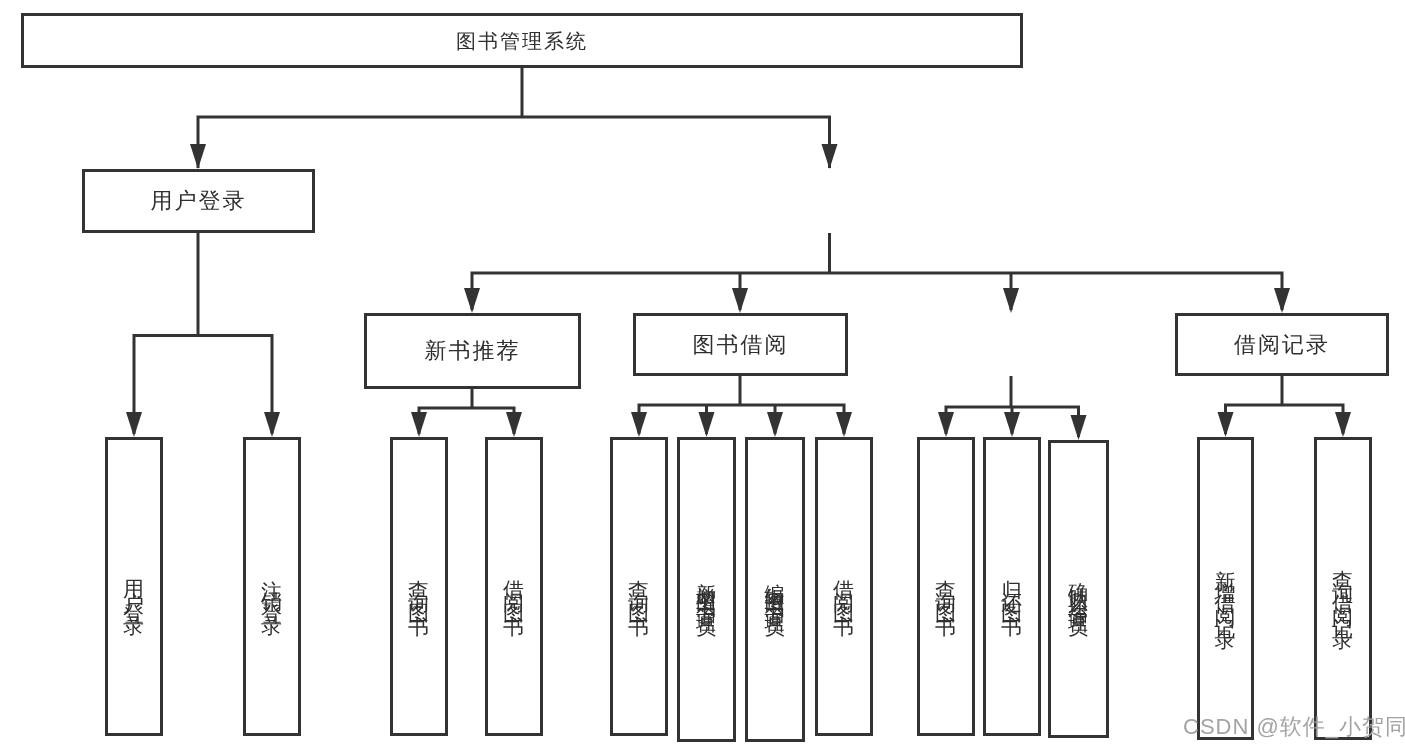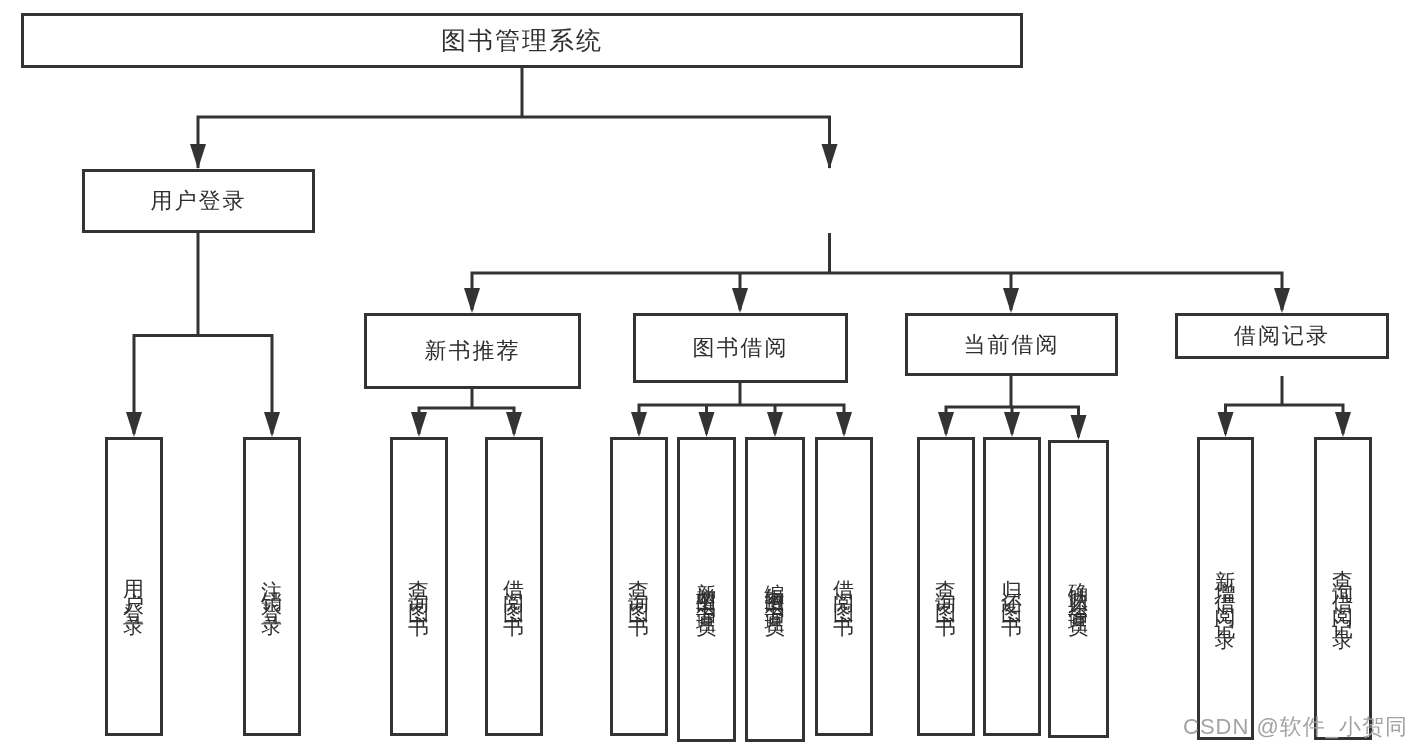--- a/index.html
+++ b/index.html
@@ -42,29 +42,29 @@
     text-orientation: mixed;
     font-size: 21px;
     letter-spacing: 12px;
     line-height: 1;
   }
   .vbox.tight {
     font-size: 20px;
     letter-spacing: 5px;
   }
   
-  .n-root   { left: 21px;  top: 13px;  width: 1002px; height: 55px; font-size: 25px; }
+  .n-root   { left: 21px;  top: 13px;  width: 1002px; height: 55px; font-size: 20px; }
   
   .n-login  { left: 82px;  top: 169px; width: 233px; height: 64px; }
   .n-mgmt   { left: 712px; top: 169px; width: 235px; height: 64px; }
   
   .n-rec    { left: 364px;  top: 313px; width: 217px; height: 76px; }
-  .n-borrow { left: 633px;  top: 313px; width: 215px; height: 70px; }
+  .n-borrow { left: 633px;  top: 313px; width: 215px; height: 63px; }
   .n-cur    { left: 905px;  top: 313px; width: 213px; height: 63px; }
-  .n-rec2   { left: 1175px; top: 313px; width: 214px; height: 46px; }
+  .n-rec2   { left: 1175px; top: 313px; width: 214px; height: 63px; }
   
   .c-a1 { left: 105px;  top: 437px; width: 58px; height: 299px; }
   .c-a2 { left: 243px;  top: 437px; width: 58px; height: 299px; }
   .c-b1 { left: 390px;  top: 437px; width: 58px; height: 299px; }
   .c-b2 { left: 485px;  top: 437px; width: 58px; height: 299px; }
   .c-c1 { left: 610px;  top: 437px; width: 58px; height: 299px; }
   .c-c2 { left: 677px;  top: 437px; width: 59px; height: 305px; }
   .c-c3 { left: 745px;  top: 437px; width: 60px; height: 305px; }
   .c-c4 { left: 815px;  top: 437px; width: 58px; height: 299px; }
   .c-d1 { left: 917px;  top: 437px; width: 58px; height: 299px; }
@@ -140,21 +140,20 @@
       <polygon points="1335,412 1351,412 1343,437"></polygon>
     </g>
   </svg>
 
   <div class="box hbox n-root">图书管理系统</div>
 
   <div class="box hbox n-login">用户登录</div>
 
   <div class="box hbox n-rec">新书推荐</div>
   <div class="box hbox n-borrow">图书借阅</div>
-  <div class="box hbox n-cur">当前借阅</div>
   <div class="box hbox n-rec2">借阅记录</div>
 
   <div class="box vbox c-a1">用户登录</div>
   <div class="box vbox c-a2">注销登录</div>
 
   <div class="box vbox c-b1">查询图书</div>
   <div class="box vbox c-b2">借阅图书</div>
 
   <div class="box vbox c-c1">查询图书</div>
   <div class="box vbox tight c-c2">新增图书（管理员）</div>

